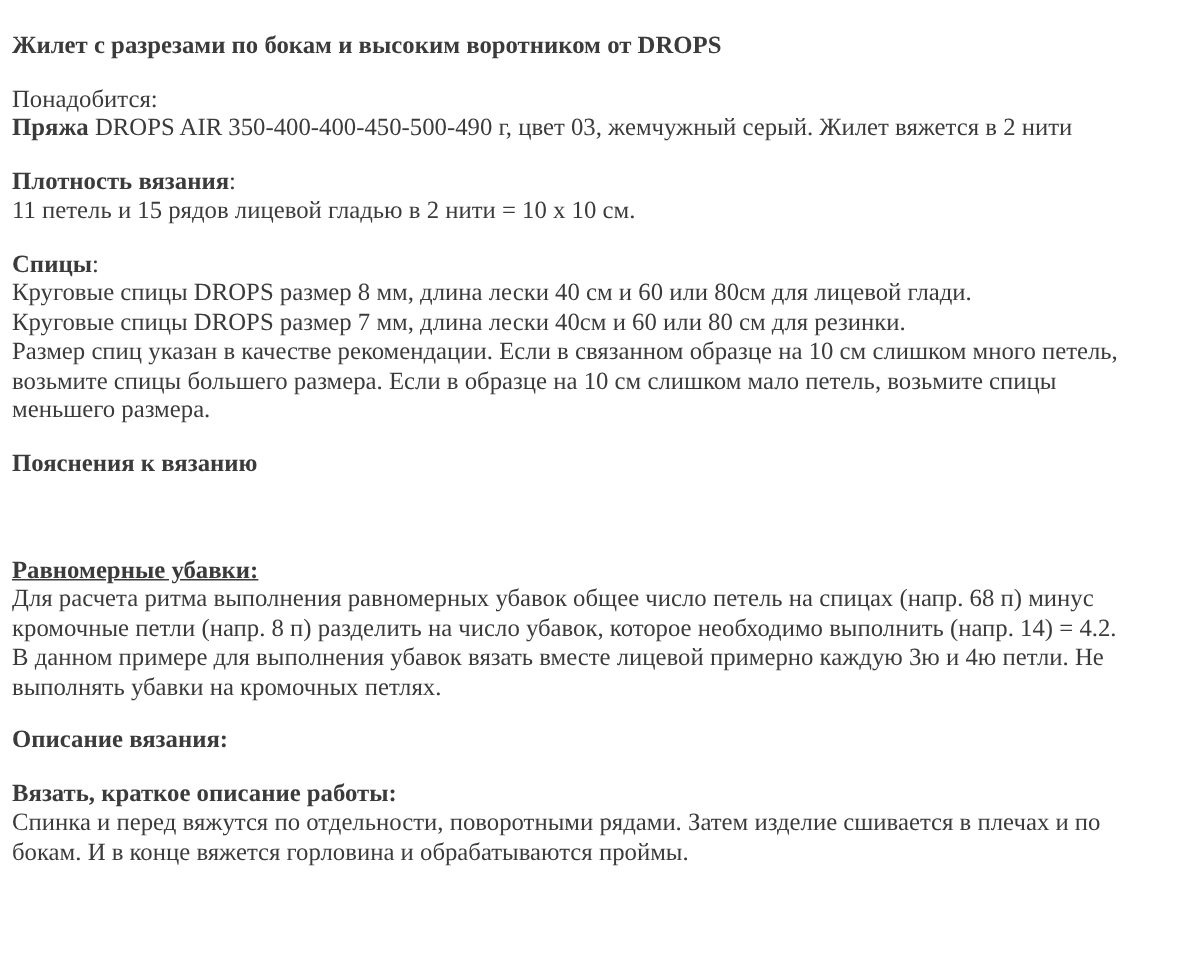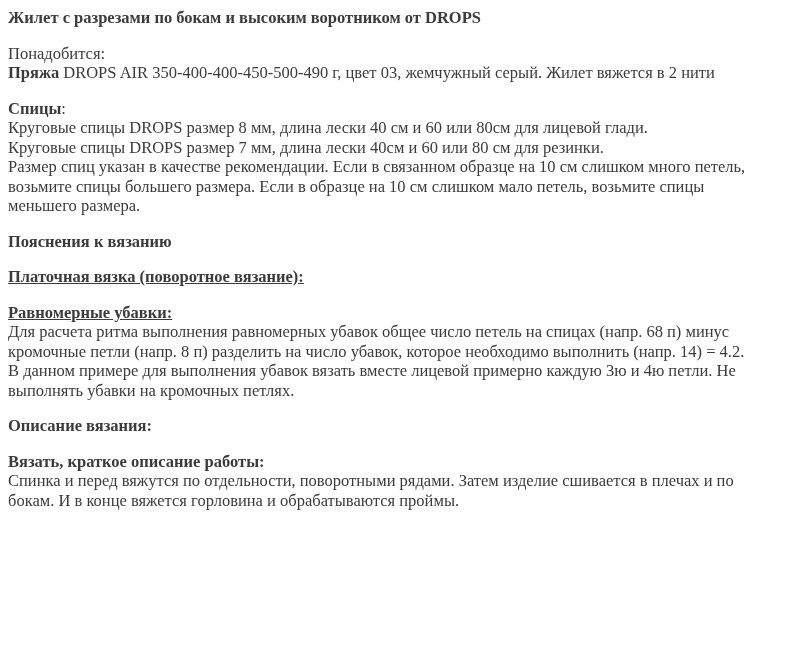--- a/index.html
+++ b/index.html
@@ -12,21 +12,21 @@
     color: #3b3b3b;
     font-family: "Liberation Serif", "DejaVu Serif", serif;
     font-size: 16.5px;
     line-height: 19.5px;
     -webkit-font-smoothing: antialiased;
   }
   .doc {
     width: 775px;
   }
   .para {
-    margin: 0 0 16px 0;
+    margin: 12px 0 16px 0;
     padding: 0;
     font-family: Liberation Serif, serif;
   }
   .b {
     font-weight: bold;
   }
   .u {
     text-decoration: underline;
   }
   .lines {
@@ -38,31 +38,33 @@
 
 <main class="doc">
 
   <p class="para b">Жилет с разрезами по бокам и высоким воротником от DROPS</p>
 
 
   <p class="para"><span>Понадобится:</span><br>
     <span class="b">Пряжа</span>
     <span>DROPS AIR 350-400-400-450-500-490 г, цвет 03, жемчужный серый. Жилет вяжется в 2 нити</span></p>
 
+  <p class="para"><span class="b">Плотность вязания</span><span>:</span><br>
+    <span>11 петель и 15 рядов лицевой гладью в 2 нити = 10 х 10 см.</span></p>
 
   <p class="para"><span class="b">Спицы</span><span>:</span><br>
     <span class="lines">Круговые спицы DROPS размер 8 мм, длина лески 40 см и 60 или 80см для лицевой глади.
 Круговые спицы DROPS размер 7 мм, длина лески 40см и 60 или 80 см для резинки.
 Размер спиц указан в качестве рекомендации. Если в связанном образце на 10 см слишком много петель,
 возьмите спицы большего размера. Если в образце на 10 см слишком мало петель, возьмите спицы
 меньшего размера.</span></p>
 
   <p class="para b">Пояснения к вязанию</p>
 
-  <p class="para"><span class="b u">Платочная вязка (поворотное вязание):</span><br>
+  <p class="para"><br>
     </p>
 
   <p class="para"><span class="b u">Равномерные убавки:</span><br>
     <span class="lines">Для расчета ритма выполнения равномерных убавок общее число петель на спицах (напр. 68 п) минус
 кромочные петли (напр. 8 п) разделить на число убавок, которое необходимо выполнить (напр. 14) = 4.2.
 В данном примере для выполнения убавок вязать вместе лицевой примерно каждую 3ю и 4ю петли. Не
 выполнять убавки на кромочных петлях.</span></p>
 
   <p class="para b">Описание вязания:</p>
 

